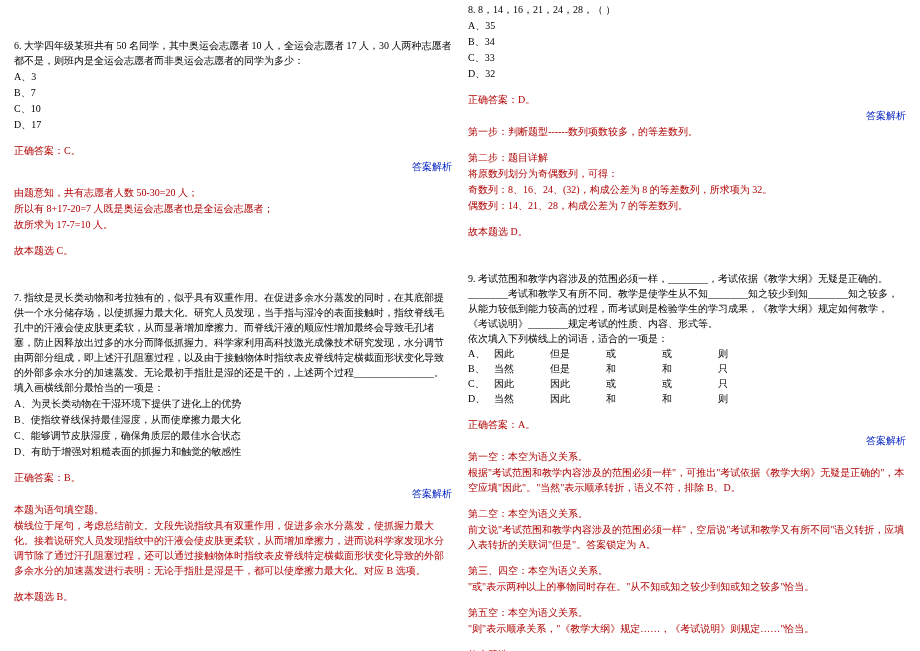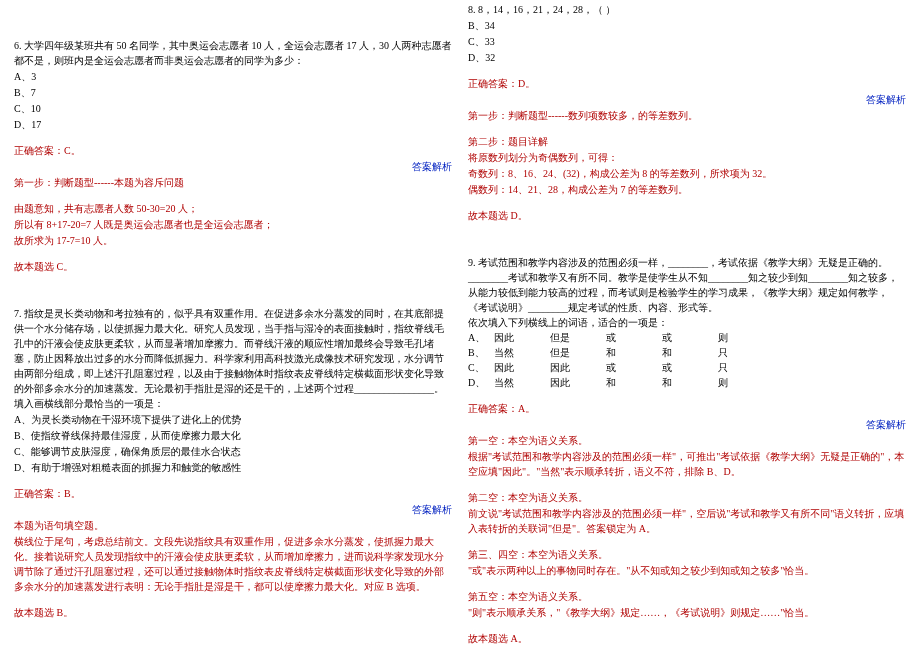--- a/index.html
+++ b/index.html
@@ -38,21 +38,20 @@
   <div class="gap-lg"></div>
   <div class="q-block">
     <div class="q-text">6. 大学四年级某班共有 50 名同学，其中奥运会志愿者 10 人，全运会志愿者 17 人，30 人两种志愿者都不是，则班内是全运会志愿者而非奥运会志愿者的同学为多少：</div>
     <div class="opt">A、3</div>
     <div class="opt">B、7</div>
     <div class="opt">C、10</div>
     <div class="opt">D、17</div>
     <div class="gap"></div>
     <div class="red line">正确答案：C。</div>
     <div class="blue line">答案解析</div>
-    <div class="red line">第一步：判断题型------本题为容斥问题</div>
     <div class="gap"></div>
     <div class="red line">由题意知，共有志愿者人数 50-30=20 人；</div>
     <div class="red line">所以有 8+17-20=7 人既是奥运会志愿者也是全运会志愿者；</div>
     <div class="red line">故所求为 17-7=10 人。</div>
     <div class="gap"></div>
     <div class="red line">故本题选 C。</div>
   </div>
 
   <div class="gap-lg"></div>
 
@@ -69,20 +68,21 @@
     <div class="red line">本题为语句填空题。</div>
     <div class="red line">横线位于尾句，考虑总结前文。文段先说指纹具有双重作用，促进多余水分蒸发，使抓握力最大化。接着说研究人员发现指纹中的汗液会使皮肤更柔软，从而增加摩擦力，进而说科学家发现水分调节除了通过汗孔阻塞过程，还可以通过接触物体时指纹表皮脊线特定横截面形状变化导致的外部多余水分的加速蒸发进行表明：无论手指肚是湿是干，都可以使摩擦力最大化。对应 B 选项。</div>
     <div class="gap"></div>
     <div class="red line">故本题选 B。</div>
   </div>
 </div>
 
 <div class="col col-right">
   <div class="q-block">
     <div class="q-text">8. 8，14，16，21，24，28，（    ）</div>
+    <div class="opt">A、35</div>
     <div class="opt">B、34</div>
     <div class="opt">C、33</div>
     <div class="opt">D、32</div>
     <div class="gap"></div>
     <div class="red line">正确答案：D。</div>
     <div class="blue line">答案解析</div>
     <div class="red line">第一步：判断题型------数列项数较多，的等差数列。</div>
     <div class="gap"></div>
     <div class="red line">第二步：题目详解</div>
     <div class="red line">将原数列划分为奇偶数列，可得：</div>

